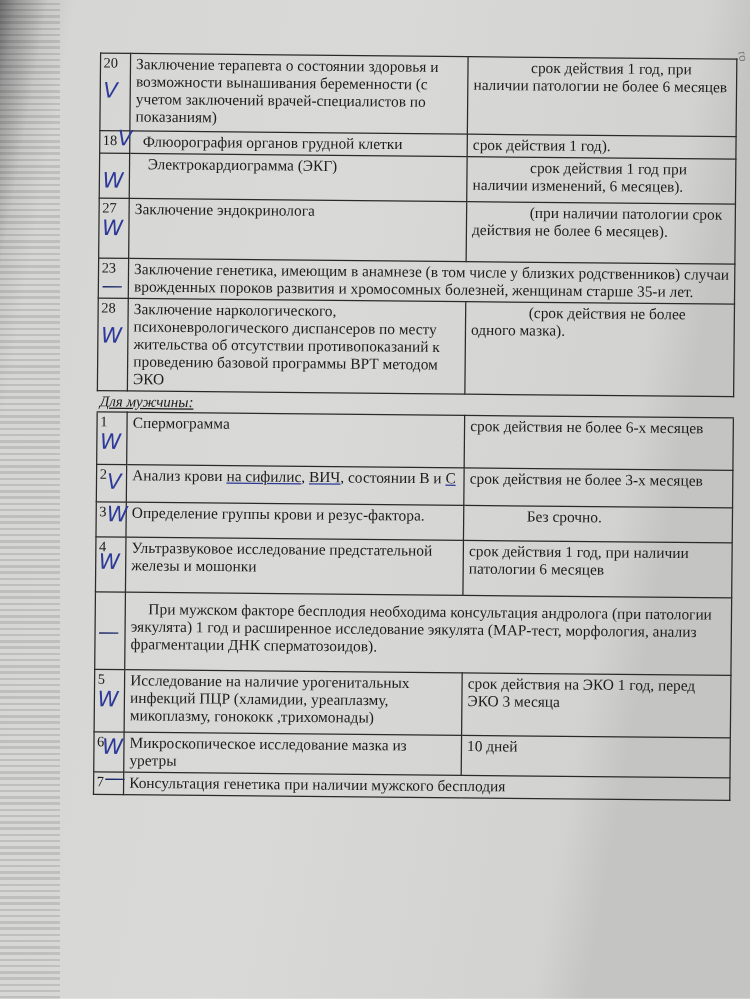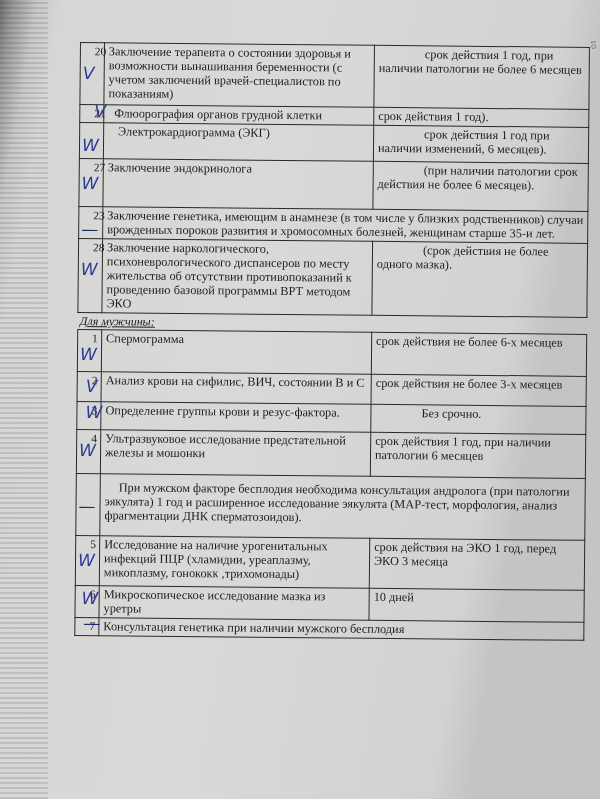--- a/index.html
+++ b/index.html
@@ -14,25 +14,25 @@
     background: repeating-linear-gradient(0deg, rgba(40,40,40,0.25) 0 2px, rgba(0,0,0,0) 2px 5px);
     opacity:.55; pointer-events:none;
   }
   .sheet {
     position:absolute; left:80px; top:42px; width:510px;
     transform: rotate(0.55deg); transform-origin: 0 0;
   }
   table { border-collapse:collapse; width:100%; table-layout:fixed; }
   td { border:1.2px solid #2a2a2a; vertical-align:top; font-size:12.3px; line-height:14px; padding:1px 4px 2px 4px; }
   col.c1 { width:24px; } col.c2 { width:270px; }
-  .num { position:relative; padding:1px 14px; font-size:11.5px; text-align:left; }
+  .num { position:relative; padding:1px 2px; font-size:11.5px; text-align:left; }
   .mark { position:absolute; left:2px; font-family:"DejaVu Sans", sans-serif; color:#2d3a9a; font-size:17px; font-style:italic; line-height:17px; }
   .indent { padding-left:46px; display:inline; }
   .section td { border-left:none; border-right:none; font-style:italic; text-decoration:underline; padding:1px 2px; font-size:12px; }
-  .ul { text-decoration-color:#2d3a9a; }
+  .ul { text-decoration: underline; text-decoration-color:#2d3a9a; }
   .pagecorner { position:absolute; right:2px; top:40px; font-size:9px; color:#777; transform:rotate(80deg); font-family:"Liberation Sans", sans-serif; }
 </style>
 </head>
 <body>
 
 <div class="shadow"></div>
 <div class="pagecorner">го</div>
 
 <div class="sheet">
   <table>
@@ -43,21 +43,21 @@
       </colgroup>
     <tbody>
 
       <tr style="height:62px">
         <td class="num"><span>20</span><span class="mark" style="top:22px">V</span></td>
         <td>Заключение терапевта о состоянии здоровья и возможности вынашивания беременности (с учетом заключений врачей-специалистов по показаниям)</td>
         <td><span class="indent">срок действия 1 год, при</span> <span>наличии патологии не более 6 месяцев</span></td>
       </tr>
 
       <tr>
-        <td class="num"><span>21</span><span class="mark" style="top:-2px;left:14px">V</span></td>
+        <td class="num"><span>18</span><span class="mark" style="top:-2px;left:14px">V</span></td>
         <td style="padding-left:10px">Флюорография органов грудной клетки</td>
         <td>срок действия 1  год).</td>
       </tr>
 
       <tr style="height:36px">
         <td class="num">
             <span class="mark" style="top:14px">W</span>
           </td>
         <td style="padding-left:14px">Электрокардиограмма (ЭКГ)</td>
         <td><span class="indent">срок действия  1 год при</span> <span>наличии изменений, 6 месяцев).</span></td>

